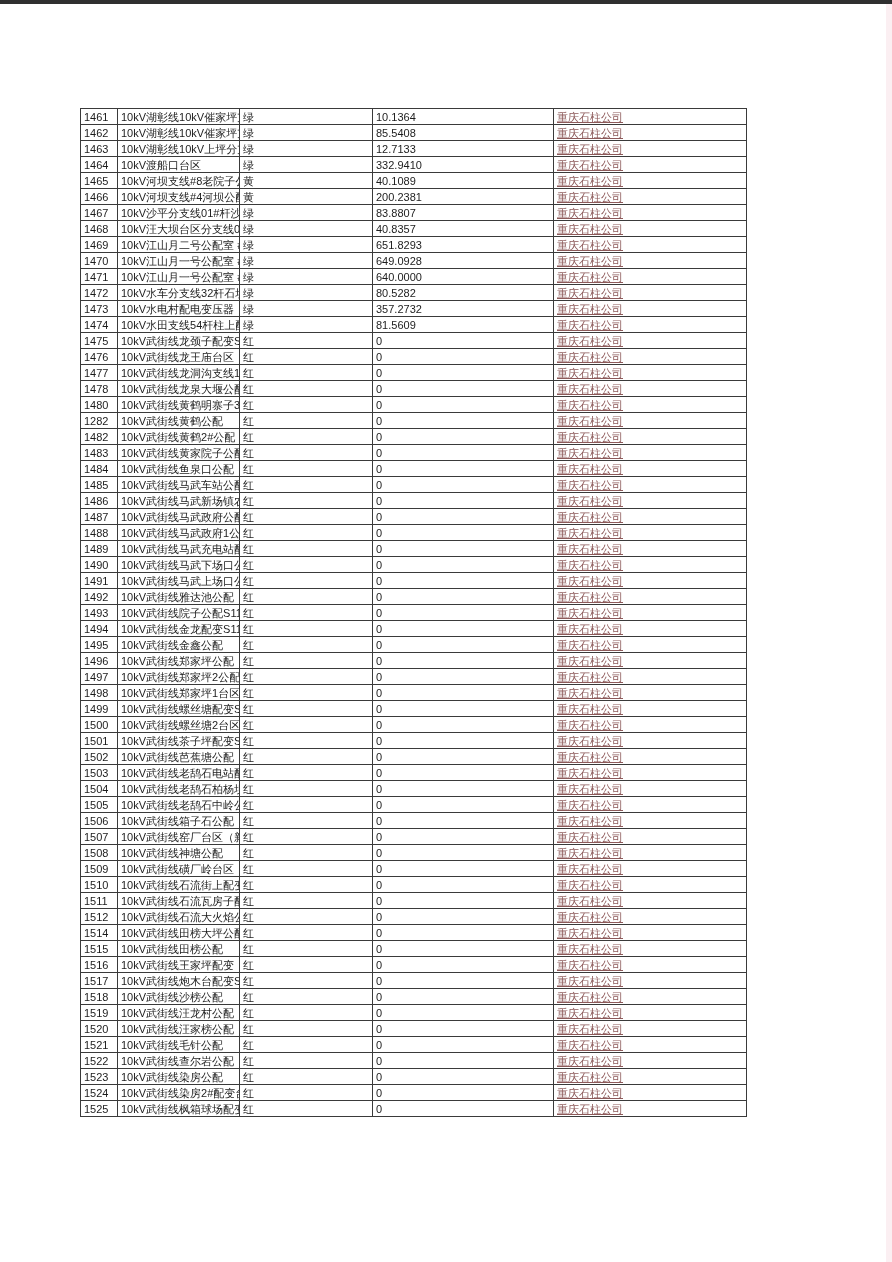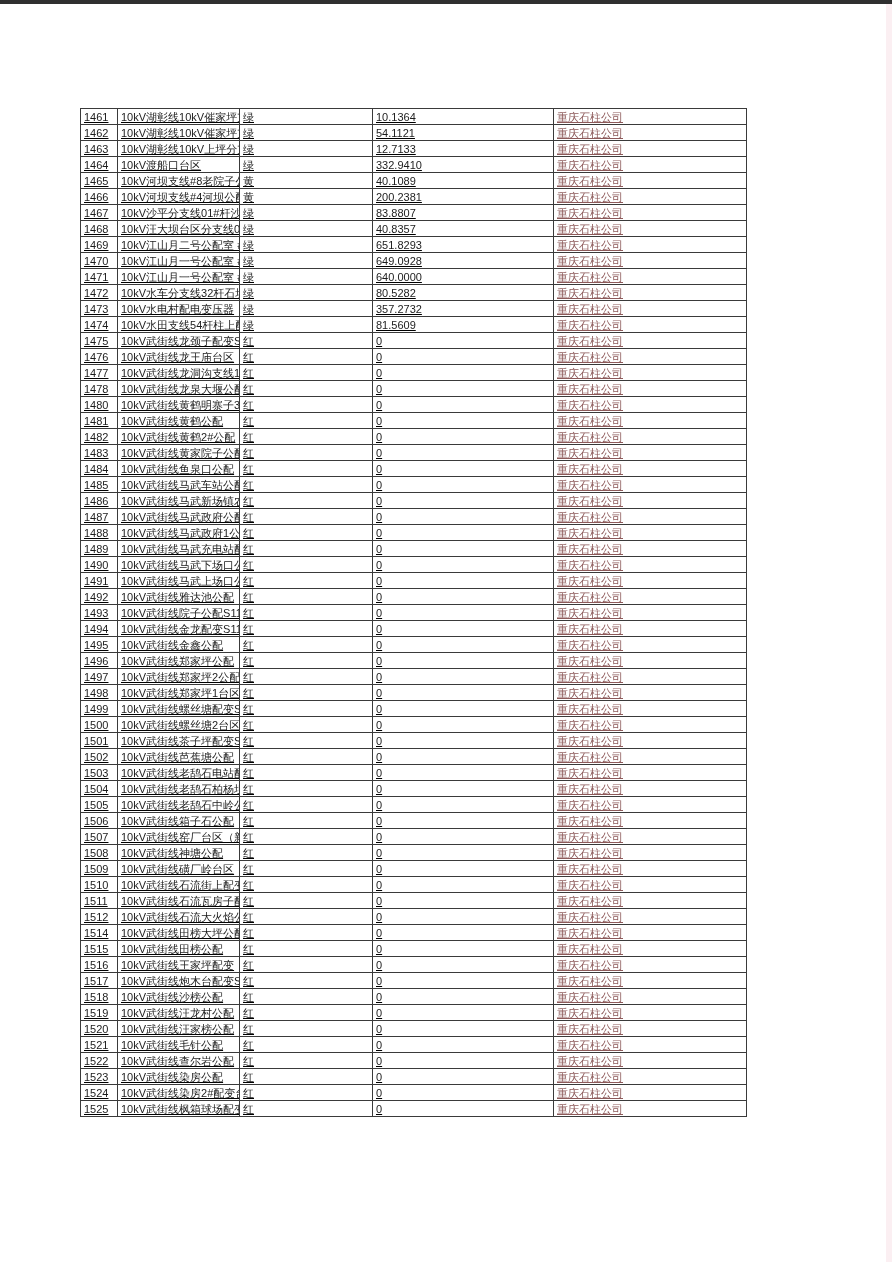--- a/index.html
+++ b/index.html
@@ -28,21 +28,20 @@
     height: 1258px;
     background: #fbeff2;
   }
   table.grid {
     position: absolute;
     left: 80px;
     top: 108px;
     width: 646px;
     border-collapse: collapse;
     table-layout: fixed;
-    text-decoration: underline;
   }
   table.grid td {
     border: 1px solid #3a3a3a;
     height: 15px;
     font-size: 11px;
     line-height: 14px;
     color: #1c1c1c;
     padding: 0 0 0 3px;
     white-space: nowrap;
     overflow: hidden;
@@ -73,21 +72,21 @@
     <td class="c-status">绿</td>
     <td class="c-value">10.1364</td>
     <td class="c-comp">
       <span class="company-link">重庆石柱公司</span>
     </td>
   </tr>
       <tr>
     <td class="c-num">1462</td>
     <td class="c-name">10kV湖彰线10kV催家坪支线</td>
     <td class="c-status">绿</td>
-    <td class="c-value">54.1121</td>
+    <td class="c-value">85.5408</td>
     <td class="c-comp">
       <span class="company-link">重庆石柱公司</span>
     </td>
   </tr>
       <tr>
     <td class="c-num">1463</td>
     <td class="c-name">10kV湖彰线10kV上坪分支线</td>
     <td class="c-status">绿</td>
     <td class="c-value">12.7133</td>
     <td class="c-comp">
@@ -232,21 +231,21 @@
       <tr>
     <td class="c-num">1480</td>
     <td class="c-name">10kV武街线黄鹤明寨子3台</td>
     <td class="c-status">红</td>
     <td class="c-value">0</td>
     <td class="c-comp">
       <span class="company-link">重庆石柱公司</span>
     </td>
   </tr>
       <tr>
-    <td class="c-num">1481</td>
+    <td class="c-num">1282</td>
     <td class="c-name">10kV武街线黄鹤公配</td>
     <td class="c-status">红</td>
     <td class="c-value">0</td>
     <td class="c-comp">
       <span class="company-link">重庆石柱公司</span>
     </td>
   </tr>
       <tr>
     <td class="c-num">1482</td>
     <td class="c-name">10kV武街线黄鹤2#公配</td>

